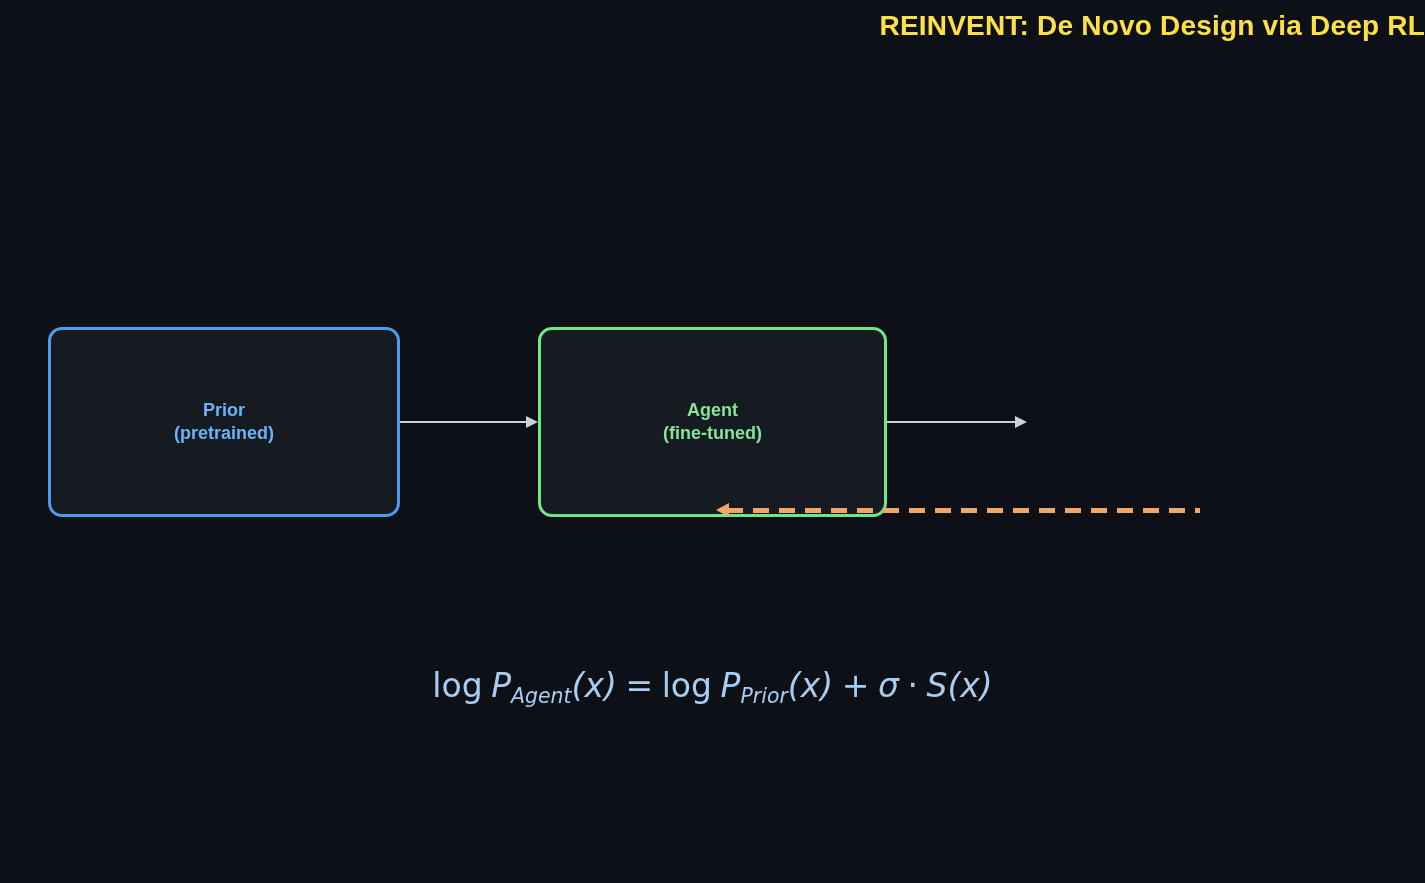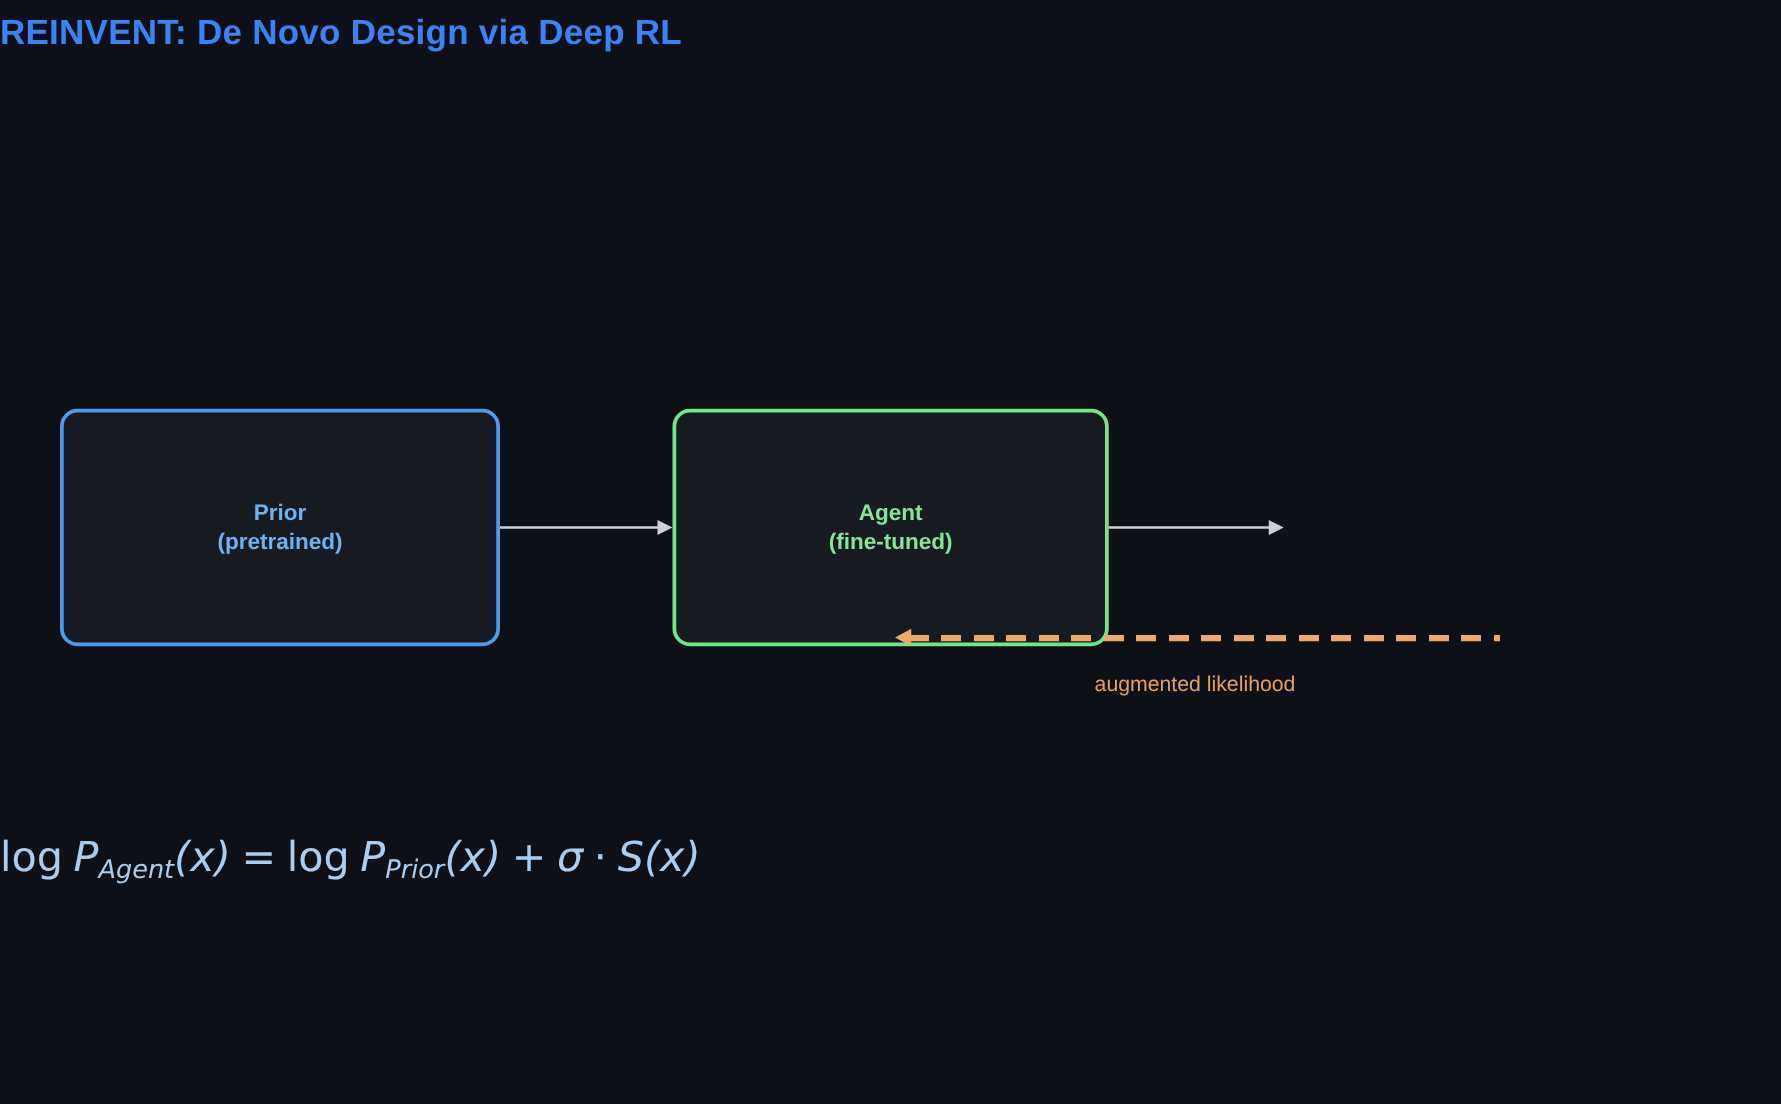--- a/index.html
+++ b/index.html
@@ -20,24 +20,24 @@
     position: absolute;
     inset: 0;
   }
 
   
   .page-title {
     position: absolute;
     top: 10px;
     left: 0;
     width: 1425px;
-    text-align: left;
+    text-align: right;
     font-size: 28px;
     font-weight: bold;
-    color: #3b82f6;
+    color: #fde047;
     letter-spacing: 0.2px;
     white-space: pre;
   }
 
   
   .node {
     position: absolute;
     box-sizing: border-box;
     background: #161b22;
     border-radius: 14px;
@@ -138,21 +138,21 @@
     color: #e8a05c;
     white-space: pre;
   }
 
   
   #formula {
     position: absolute;
     top: 666px;
     left: 0;
     width: 1425px;
-    text-align: left;
+    text-align: center;
     color: #a8cdf0;
     font-family: "DejaVu Serif", serif;
     font-size: 33px;
     white-space: nowrap;
   }
   #formula .mathvar {
     font-style: italic;
     font-family: "DejaVu Sans", sans-serif;
   }
   #formula .mathop {
@@ -190,19 +190,18 @@
     <div class="head"></div>
   </div>
 
   <div class="flow-arrow" id="arrow-agent-scoring">
     <div class="shaft"></div>
     <div class="head"></div>
   </div>
 
   <div id="feedback-line"></div>
   <div id="feedback-arrowhead"></div>
-  <div id="feedback-label">augmented likelihood</div>
 
   <div id="formula">
     <span class="mathop">log</span><span class="sp"></span><span class="mathvar">P</span><sub>Agent</sub><span class="mathvar">(x)</span><span class="sp"></span><span class="mathop">=</span><span class="sp"></span><span class="mathop">log</span><span class="sp"></span><span class="mathvar">P</span><sub>Prior</sub><span class="mathvar">(x)</span><span class="sp"></span><span class="mathop">+</span><span class="sp"></span><span class="mathvar">σ</span><span class="sp"></span><span class="mathop">·</span><span class="sp"></span><span class="mathvar">S</span><span class="mathvar">(x)</span>
   </div>
 
 </div>
 
 </body></html>

